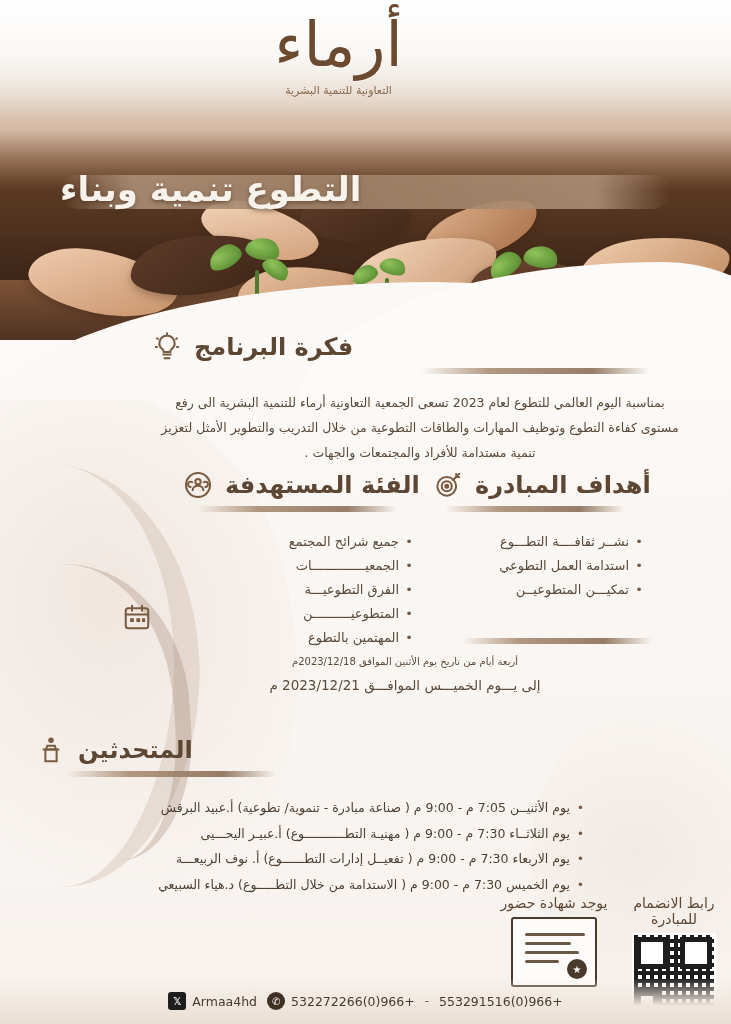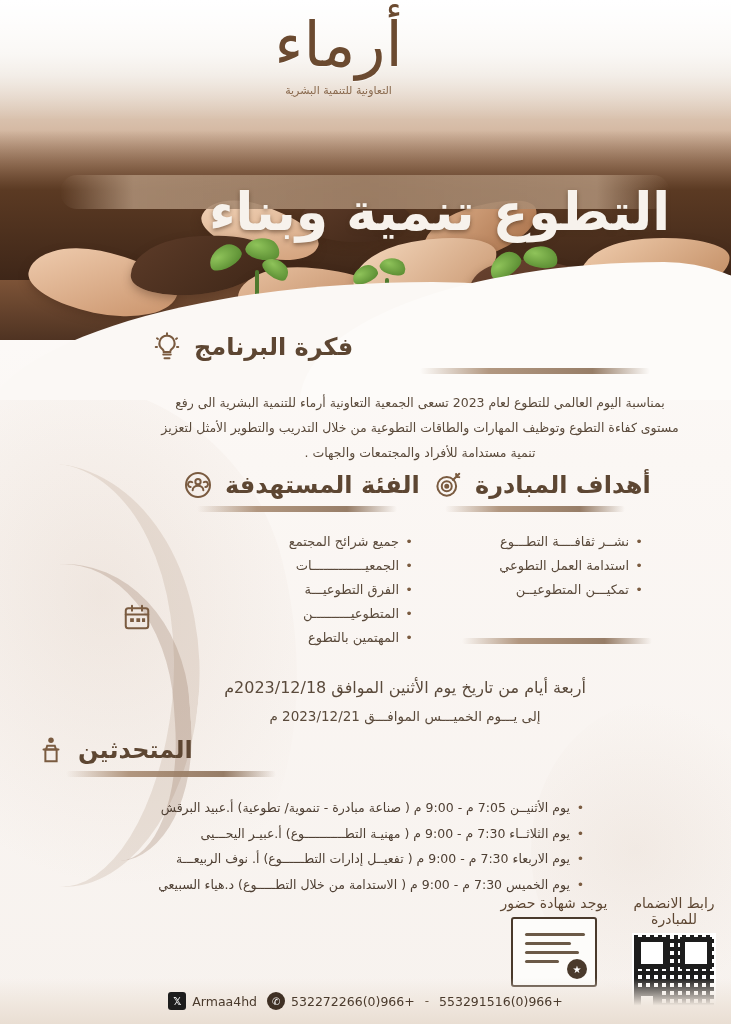--- a/index.html
+++ b/index.html
@@ -153,23 +153,23 @@
     position: absolute; left: 60px; top: 165px; width: 610px; height: 56px;
     z-index: 6;
   }
   .title-band .brush {
     position: absolute; left: 0; top: 10px; width: 610px; height: 34px;
     background: linear-gradient(90deg, rgba(175,146,121,0) 0%, rgba(175,146,121,0.85) 12%, rgba(158,128,103,0.95) 50%, rgba(175,146,121,0.85) 88%, rgba(175,146,121,0) 100%);
     border-radius: 18px;
     filter: blur(0.3px);
   }
   .title-text {
-    position: absolute; left: 0; top: 17px; width: 610px;
-    text-align: right;
-    font-size: 52px; font-weight: bold;
+    position: absolute; left: 0; top: 4px; width: 610px;
+    text-align: left;
+    font-size: 34px; font-weight: bold;
     color: #f7f2ec;
     font-family: "DejaVu Sans", sans-serif;
     text-shadow: 0 2px 4px rgba(70,45,28,0.55);
   }
 
   
   .section { position: absolute; z-index: 5; }
   .head {
     display: flex; align-items: center; justify-content: flex-start;
     gap: 10px; flex-direction: row-reverse;
@@ -398,21 +398,21 @@
         <svg width="30" height="30" viewBox="0 0 24 24" fill="none" stroke="#7a5b40" stroke-width="1.6">
           <rect x="3" y="5" width="18" height="16" rx="2"></rect>
           <path d="M3 10h18M8 3v4M16 3v4" stroke-linecap="round"></path>
           <rect x="6.5" y="13" width="3" height="3" fill="#7a5b40" stroke="none"></rect>
           <rect x="11.5" y="13" width="3" height="3" fill="#7a5b40" stroke="none"></rect>
           <rect x="16" y="13" width="2.5" height="3" fill="#7a5b40" stroke="none"></rect>
         </svg>
       </span>
     </div>
     <div class="underline" style="width:190px; margin-right:38px;"></div>
-    <div class="body-text" style="margin-top:28px; font-size:16px; line-height:1.95;">أربعة أيام من تاريخ يوم الأثنين الموافق 2023/12/18م</div>
+    <div class="body-text" style="margin-top:8px; font-size:10px; line-height:1.95;">أربعة أيام من تاريخ يوم الأثنين الموافق 2023/12/18م</div>
     <div class="body-text" style="font-size:13.5px; line-height:1.95;">إلى يـــوم الخميـــس الموافـــق 2023/12/21 م</div>
   </div>
 
   <div class="section" style="left:34px; top:715px; width:670px;margin-top:18px;">
     <div class="head" style="justify-content:flex-start; padding-right:450px;">
       <span class="head-icon">
         <svg width="30" height="30" viewBox="0 0 24 24" fill="none" stroke="#7a5b40" stroke-width="1.6" stroke-linecap="round">
           <circle cx="12" cy="4.2" r="2.2" fill="#7a5b40" stroke="none"></circle>
           <path d="M7.5 21V11.5h9V21z"></path>
           <path d="M6 11.5h12M9 8.5h6l1 3H8z"></path>

